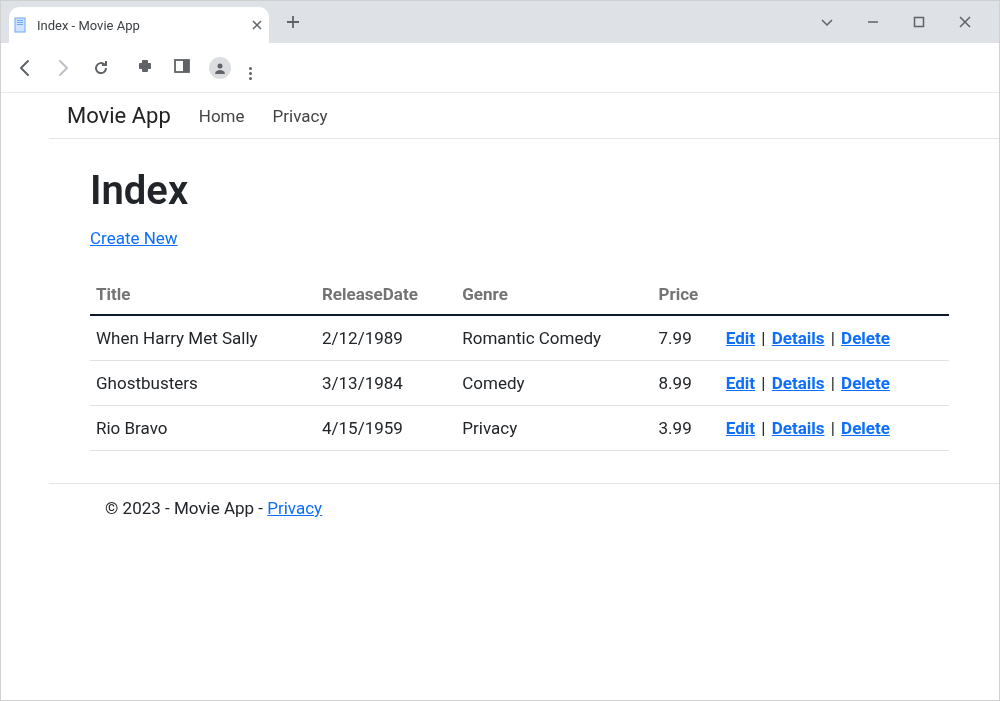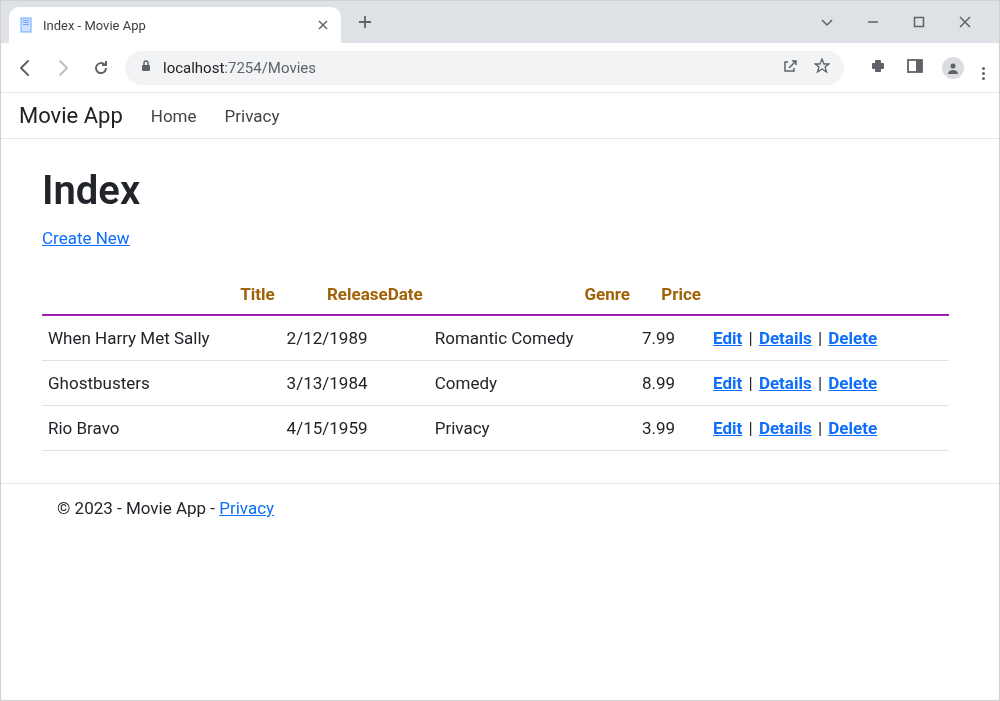--- a/index.html
+++ b/index.html
@@ -16,25 +16,25 @@
       background: #dee1e6;
       display: flex;
       align-items: center;
       height: 42px;
       padding-left: 8px;
     }
     .chrome-tab {
       background: #fff;
       border-radius: 10px 10px 0 0;
       height: 36px;
-      width: 332px;
+      width: 260px;
       margin-top: 6px;
       display: flex;
       align-items: center;
-      padding: 0 10px;
+      padding: 0 4px;
       gap: 8px;
     }
     .favicon {
       width: 16px; height: 16px;
       display: inline-flex;
       align-items: center;
       justify-content: center;
     }
     .tab-title { font-size: 13px; color: #3c4043; flex: 1; white-space: nowrap; overflow: hidden; text-overflow: ellipsis; }
     .tab-close { width: 16px; height: 16px; display: inline-flex; align-items:center; justify-content:center; color: #5f6368; cursor: pointer; font-size: 14px;}
@@ -68,36 +68,37 @@
     .omnibox .lock { color:#5f6368; }
     .url-text { font-size: 15px; }
     .url-host { color: #202124; }
     .url-rest { color: #5f6368; }
     .omni-right { margin-left: auto; display: flex; gap: 16px; align-items:center; color:#5f6368; }
     .right-icons { display:flex; gap: 18px; align-items: center; color: #5f6368; margin-left: 12px;}
 
     
     .app {
       background: #fff;
+      margin-left: 48px;
     }
     .navbar {
       display: flex;
       align-items: center;
       padding: 10px 18px;
       border-bottom: 1px solid #e5e5e5;
       gap: 28px;
     }
     .navbar .brand { font-size: 22px; color: #222; }
     .navbar .navlink { font-size: 17px; color: #444; cursor: pointer; }
     main { padding: 20px 50px 16px 41px; }
     h1 { font-size: 40px; font-weight: 600; margin: 8px 0 14px 0; color: #212529; }
     .create-link { color: #0d6efd; text-decoration: underline; font-size: 17px; cursor: pointer; }
 
     table { width: 100%; border-collapse: collapse; margin-top: 26px; font-size: 17px; }
-    th { text-align: right; font-weight: 700; padding: 10px 6px; border-bottom: 2px solid #a21caf; color:#a16207;}
+    th { text-align: left; font-weight: 700; padding: 10px 6px; border-bottom: 2px solid #0f172a; color:#737373;}
     td { padding: 12px 6px; border-bottom: 1px solid #dee2e6; color:#212529;}
     .actions-cell a { color:#0d6efd; text-decoration: underline; cursor:pointer;font-weight:bold; }
     .actions-cell .sep { color:#212529; padding: 0 2px; }
 
     footer { padding: 14px 56px; border-top:1px solid #e5e5e5; margin-top: 16px; font-size: 17px; color:#212529;}
     footer a { color:#0d6efd; text-decoration: underline; cursor: pointer; }
     .dots-v { display:inline-flex; flex-direction:column; gap:2px;}
     .dots-v i { width:3px;height:3px;background:#5f6368;border-radius:50%;}
     .avatar-circle { width: 22px; height:22px; border-radius:50%; background:#dbdde0; display:inline-flex;align-items:center;justify-content:center;}
   </style>
@@ -161,44 +162,20 @@
       <svg width="18" height="18" viewBox="0 0 18 18">
           <path d="M6 2 L13 9 L6 16" stroke="#bdc1c6" stroke-width="2" fill="none" stroke-linecap="round" stroke-linejoin="round"></path>
         </svg>
     </span>
     <span class="nav-icon">
       <svg width="18" height="18" viewBox="0 0 18 18">
           <path d="M14 9 a5 5 0 1 1 -1.5 -3.5" stroke="#5f6368" stroke-width="2" fill="none"></path>
           <path d="M14 2 L14 6 L10 6" stroke="#5f6368" stroke-width="2" fill="none"></path>
         </svg>
     </span>
-  </div>
-  <div class="omnibox">
-    <span class="lock">
-      <svg width="14" height="14" viewBox="0 0 14 14">
-          <rect x="3" y="6" width="8" height="6" rx="1" fill="#5f6368"></rect>
-          <path d="M5 6 V4 a2 2 0 0 1 4 0 V6" stroke="#5f6368" stroke-width="1.5" fill="none"></path>
-        </svg>
-    </span>
-    <span class="url-text">
-      <span class="url-host">localhost</span><span class="url-rest">:7254/Movies</span>
-    </span>
-    <div class="omni-right">
-      <span>
-        <svg width="16" height="16" viewBox="0 0 16 16">
-            <path d="M10 3 L14 3 L14 7 M14 3 L7 10" stroke="#5f6368" stroke-width="1.5" fill="none"></path>
-            <path d="M12 10 V13 H3 V4 H6" stroke="#5f6368" stroke-width="1.5" fill="none"></path>
-          </svg>
-      </span>
-      <span>
-        <svg width="16" height="16" viewBox="0 0 16 16">
-            <path d="M8 1 L10 6 L15 6 L11 9 L12.5 14 L8 11 L3.5 14 L5 9 L1 6 L6 6 Z" stroke="#5f6368" stroke-width="1.3" fill="none"></path>
-          </svg>
-      </span>
-    </div>
   </div>
   <div class="right-icons">
     <span>
       <svg width="18" height="18" viewBox="0 0 18 18">
           <path d="M6 3 h4 a1 1 0 0 1 1 1 v2 h2 a1 1 0 0 1 1 1 v4 a1 1 0 0 1 -1 1 h-2 v2 a1 1 0 0 1 -1 1 h-4 a1 1 0 0 1 -1 -1 v-2 h-2 a1 1 0 0 1 -1 -1 v-4 a1 1 0 0 1 1 -1 h2 v-2 a1 1 0 0 1 1 -1 z" fill="#5f6368"></path>
         </svg>
     </span>
     <span>
       <svg width="18" height="18" viewBox="0 0 18 18">
           <rect x="2" y="3" width="14" height="12" stroke="#5f6368" stroke-width="1.8" fill="none"></rect>

